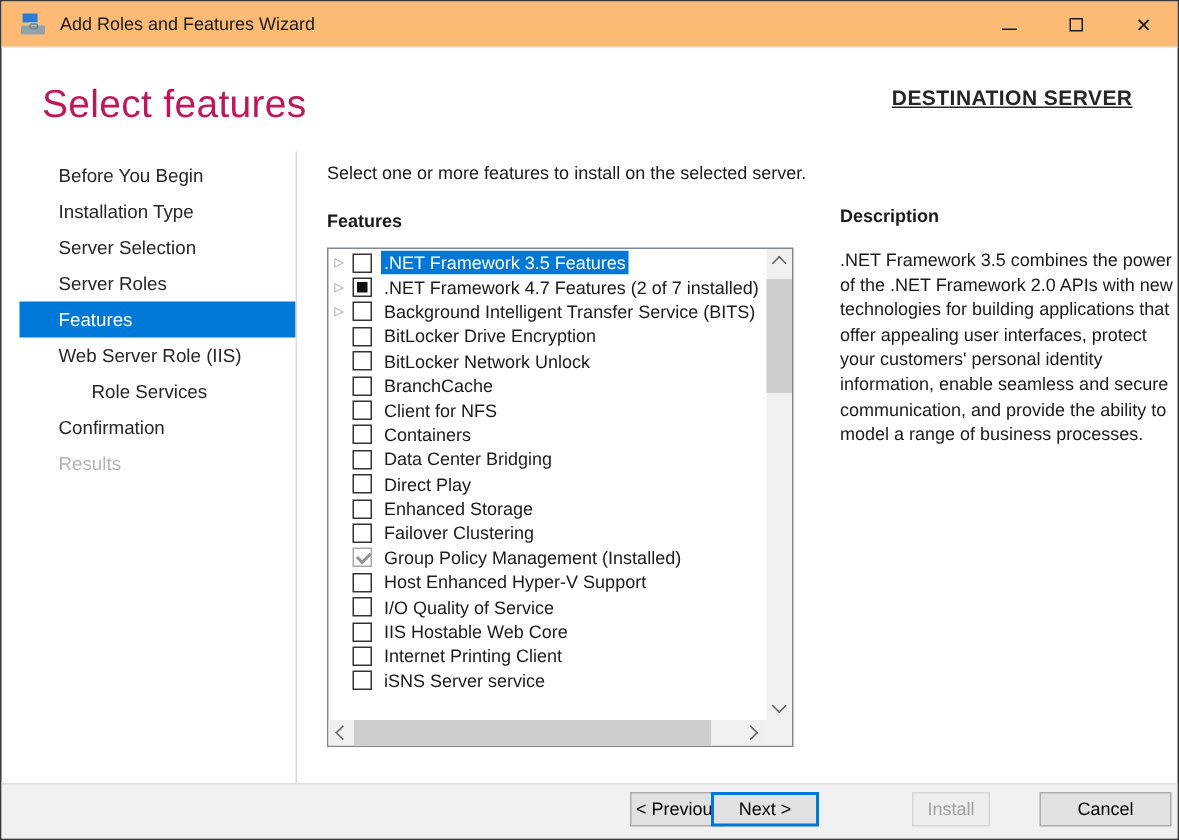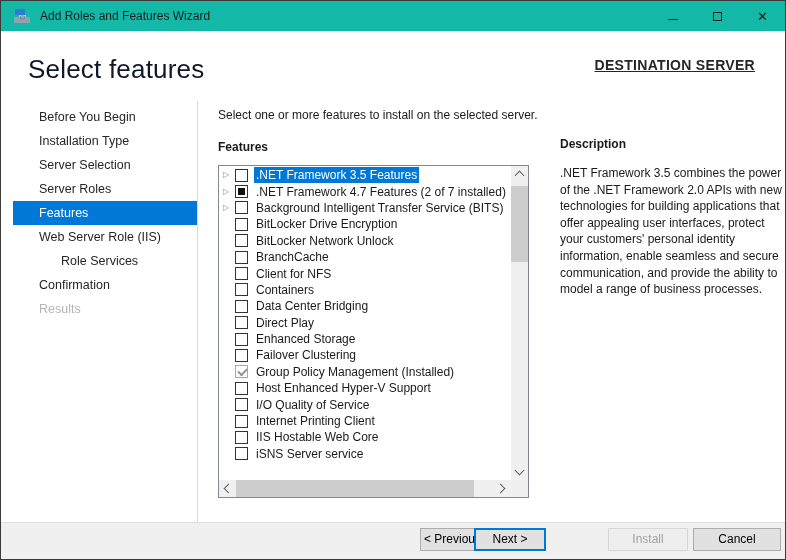--- a/index.html
+++ b/index.html
@@ -3,30 +3,30 @@
 <meta charset="utf-8">
 <style>
   * { margin:0; padding:0; box-sizing:border-box; }
   html,body { background:#555; font-family:"Liberation Sans", sans-serif; }
   #window {
     position:relative; width:786px; height:560px; background:#fff;
     border:1px solid #3a3a3a; overflow:hidden;
   }
   
   #titlebar { position:absolute; left:0; top:0; width:100%; height:31px;
-    background:#14b8a6; border-bottom:1px solid #ebebeb; }
+    background:#fdba74; border-bottom:1px solid #ebebeb; }
   #app-icon { position:absolute; left:13px; top:7px; width:17px; height:17px; }
   #title-text { position:absolute; left:39px; top:8px; font-size:12px; color:#1a1a1a; white-space:nowrap; }
   .win-btn { position:absolute; top:0; width:45px; height:30px; display:flex; align-items:center; justify-content:center; }
   #btn-min { right:90px; } #btn-max { right:45px; } #btn-close { right:0; }
   .glyph-min { width:10px; border-top:1px solid #1a1a1a; margin-top:6px; }
   .glyph-max { width:9px; height:9px; border:1px solid #1a1a1a; }
   .glyph-close { font-size:13px; color:#1a1a1a; line-height:1; }
   
-  #page-title { position:absolute; left:27px; top:53px; font-size:26px; font-weight:300; color:#0f172a; letter-spacing:0.2px; }
+  #page-title { position:absolute; left:27px; top:53px; font-size:26px; font-weight:300; color:#be185d; letter-spacing:0.2px; }
   #dest-server { position:absolute; right:30px; top:56px; font-size:14px; font-weight:bold; color:#262626; letter-spacing:0.3px;text-decoration:underline; }
   
   #sidebar { position:absolute; left:0; top:104px; width:196px; }
   .nav-item { height:24px; line-height:24px; padding-left:38px; font-size:12.5px; color:#262626; cursor:default; white-space:nowrap; }
   .nav-item.selected { background:#0078d7; color:#fff; margin-left:12px; padding-left:26px; }
   .nav-item.indent { padding-left:60px; }
   .nav-item.disabled { color:#b4b4b4; }
   #v-divider { position:absolute; left:196px; top:100px; height:423px; width:1px; background:#d9d9d9; }
   
   #instruction { position:absolute; left:217px; top:107px; font-size:12px; color:#1a1a1a; }
@@ -60,21 +60,21 @@
   
   #desc-panel { position:absolute; left:559px; top:136px; width:224px; }
   #desc-heading { font-size:12px; font-weight:bold; color:#1a1a1a; margin-bottom:14px; }
   #desc-text { font-size:12px; color:#1a1a1a; line-height:16.6px; }
   
   #footer { position:absolute; left:0; bottom:0; width:100%; height:37px; background:#f0f0f0; border-top:1px solid #dfdfdf; }
   .btn { position:absolute; top:5px; height:23px; font-size:12px; font-family:"Liberation Sans", sans-serif;
     background:#e1e1e1; border:1px solid #adadad; color:#000; text-align:center; line-height:21px; }
   #btn-previous { left:419px; width:62px;text-align:right; }
   #btn-next { left:473px; width:72px; border:2px solid #0078d7; line-height:19px; }
-  #btn-install { left:607px; width:80px; background:#eeeeee; border-color:#d6d6d6; color:#a2a2a2; }
+  #btn-install { left:607px; width:52px; background:#eeeeee; border-color:#d6d6d6; color:#a2a2a2; }
   #btn-cancel { left:692px; width:88px; }
 </style>
 </head>
 <body>
 
 <div id="window">
 
   <div id="titlebar">
     <svg id="app-icon" viewBox="0 0 17 17">
       <rect x="1" y="1" width="10" height="6" fill="#2b7cd3"></rect>
@@ -186,26 +186,26 @@
           <span class="feat-label">Host Enhanced Hyper-V Support</span>
         </div>
         <div class="feat-row">
           <span class="expander"></span>
           <span class="cb unchecked"></span>
           <span class="feat-label">I/O Quality of Service</span>
         </div>
         <div class="feat-row">
           <span class="expander"></span>
           <span class="cb unchecked"></span>
+          <span class="feat-label">IIS Hostable Web Core</span>
+        </div>
+        <div class="feat-row">
+          <span class="expander"></span>
+          <span class="cb unchecked"></span>
           <span class="feat-label">Internet Printing Client</span>
-        </div>
-        <div class="feat-row">
-          <span class="expander"></span>
-          <span class="cb unchecked"></span>
-          <span class="feat-label">IIS Hostable Web Core</span>
         </div>
         <div class="feat-row">
           <span class="expander"></span>
           <span class="cb unchecked"></span>
           <span class="feat-label">iSNS Server service</span>
         </div>
       </div>
     <div id="vscroll">
       <div class="sb-btn" id="vs-up">
           <span class="chev up"></span>

